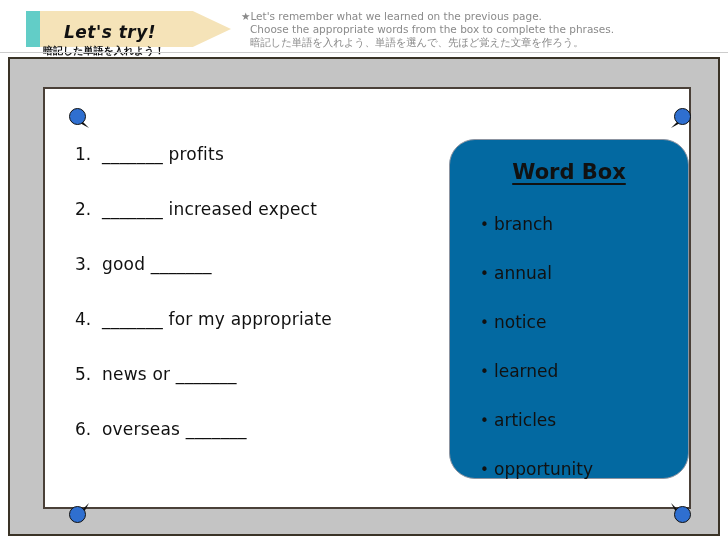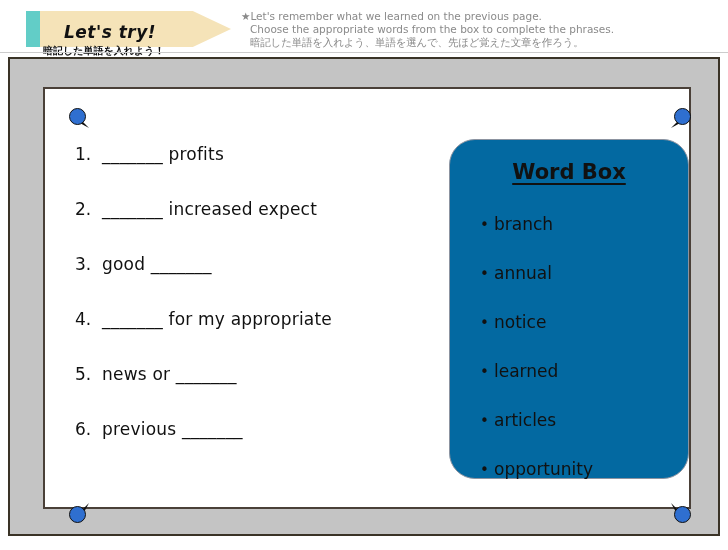--- a/index.html
+++ b/index.html
@@ -284,21 +284,21 @@
         <div class="phrase-row">
           <span class="phrase-num">4.</span>
           <span class="phrase-text">_______ for my appropriate</span>
         </div>
         <div class="phrase-row">
           <span class="phrase-num">5.</span>
           <span class="phrase-text">news or _______</span>
         </div>
         <div class="phrase-row">
           <span class="phrase-num">6.</span>
-          <span class="phrase-text">previous _______</span>
+          <span class="phrase-text">overseas _______</span>
         </div>
       </div>
 
       <div class="wordbox">
         <div class="wordbox-title">Word Box</div>
         <ul class="wordbox-list">
           <li class="wordbox-item">
             <span class="bullet">•</span><span>branch</span>
           </li>
           <li class="wordbox-item">

